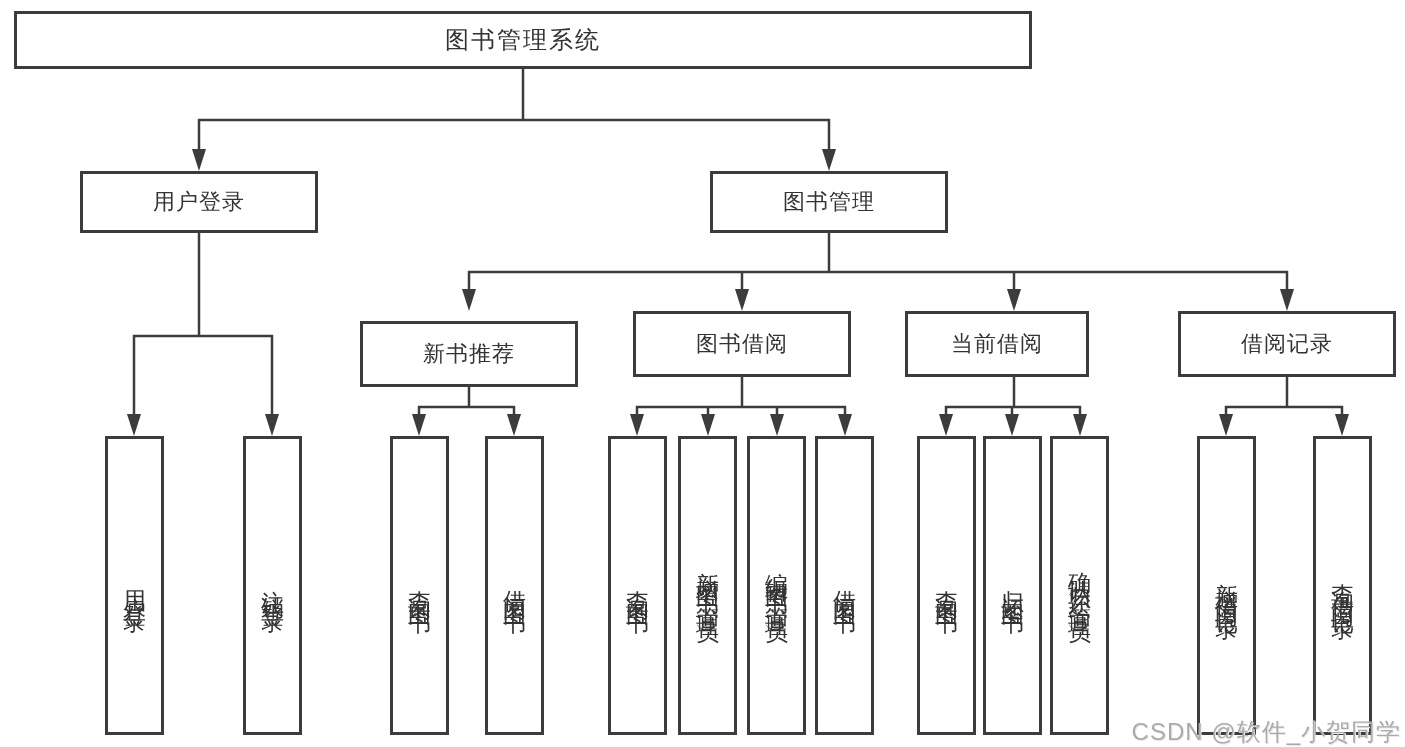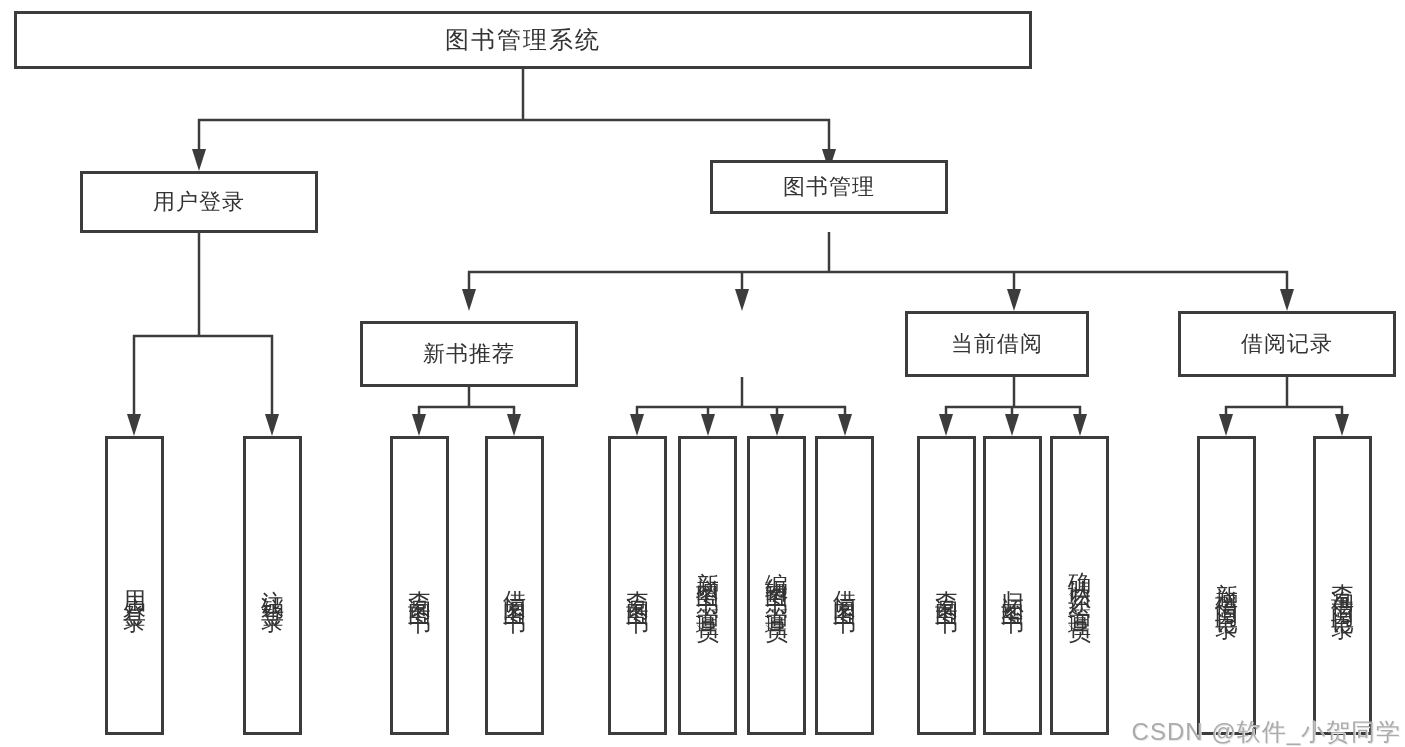--- a/index.html
+++ b/index.html
@@ -41,21 +41,21 @@
   .v-node .vtext {
     writing-mode: vertical-rl;
     text-orientation: mixed;
     letter-spacing: 7px;
     line-height: 1;
     max-height: 288px;
   }
   
   .n-root   { left: 14px;   top: 11px;  width: 1018px; height: 58px; }
   .n-login  { left: 80px;   top: 171px; width: 238px;  height: 62px; }
-  .n-mgmt   { left: 710px;  top: 160px; width: 238px;  height: 54px; }
+  .n-mgmt   { left: 710px;  top: 171px; width: 238px;  height: 62px; }
   .n-l3-0   { left: 360px;  top: 311px; width: 218px;  height: 66px; margin-top: 10px; }
   .n-l3-1   { left: 633px;  top: 311px; width: 218px;  height: 66px; }
   .n-l3-2   { left: 905px;  top: 311px; width: 184px;  height: 66px; }
   .n-l3-3   { left: 1178px; top: 311px; width: 218px;  height: 66px; }
   
   .n-v0  { left: 105px; }
   .n-v1  { left: 243px; }
   .n-v2  { left: 390px; }
   .n-v3  { left: 485px; }
   .n-v4  { left: 608px; }
@@ -169,20 +169,23 @@
   <div class="node h-node n-login">
     <span>用户登录</span>
   </div>
   <div class="node h-node n-mgmt">
     <span>图书管理</span>
   </div>
 
   <div class="node h-node n-l3-0">
     <span>新书推荐</span>
   </div>
+  <div class="node h-node n-l3-1">
+    <span>图书借阅</span>
+  </div>
   <div class="node h-node n-l3-2">
     <span>当前借阅</span>
   </div>
   <div class="node h-node n-l3-3">
     <span>借阅记录</span>
   </div>
 
   <div class="node v-node n-v0">
     <span class="vtext">用户登录</span>
   </div>

